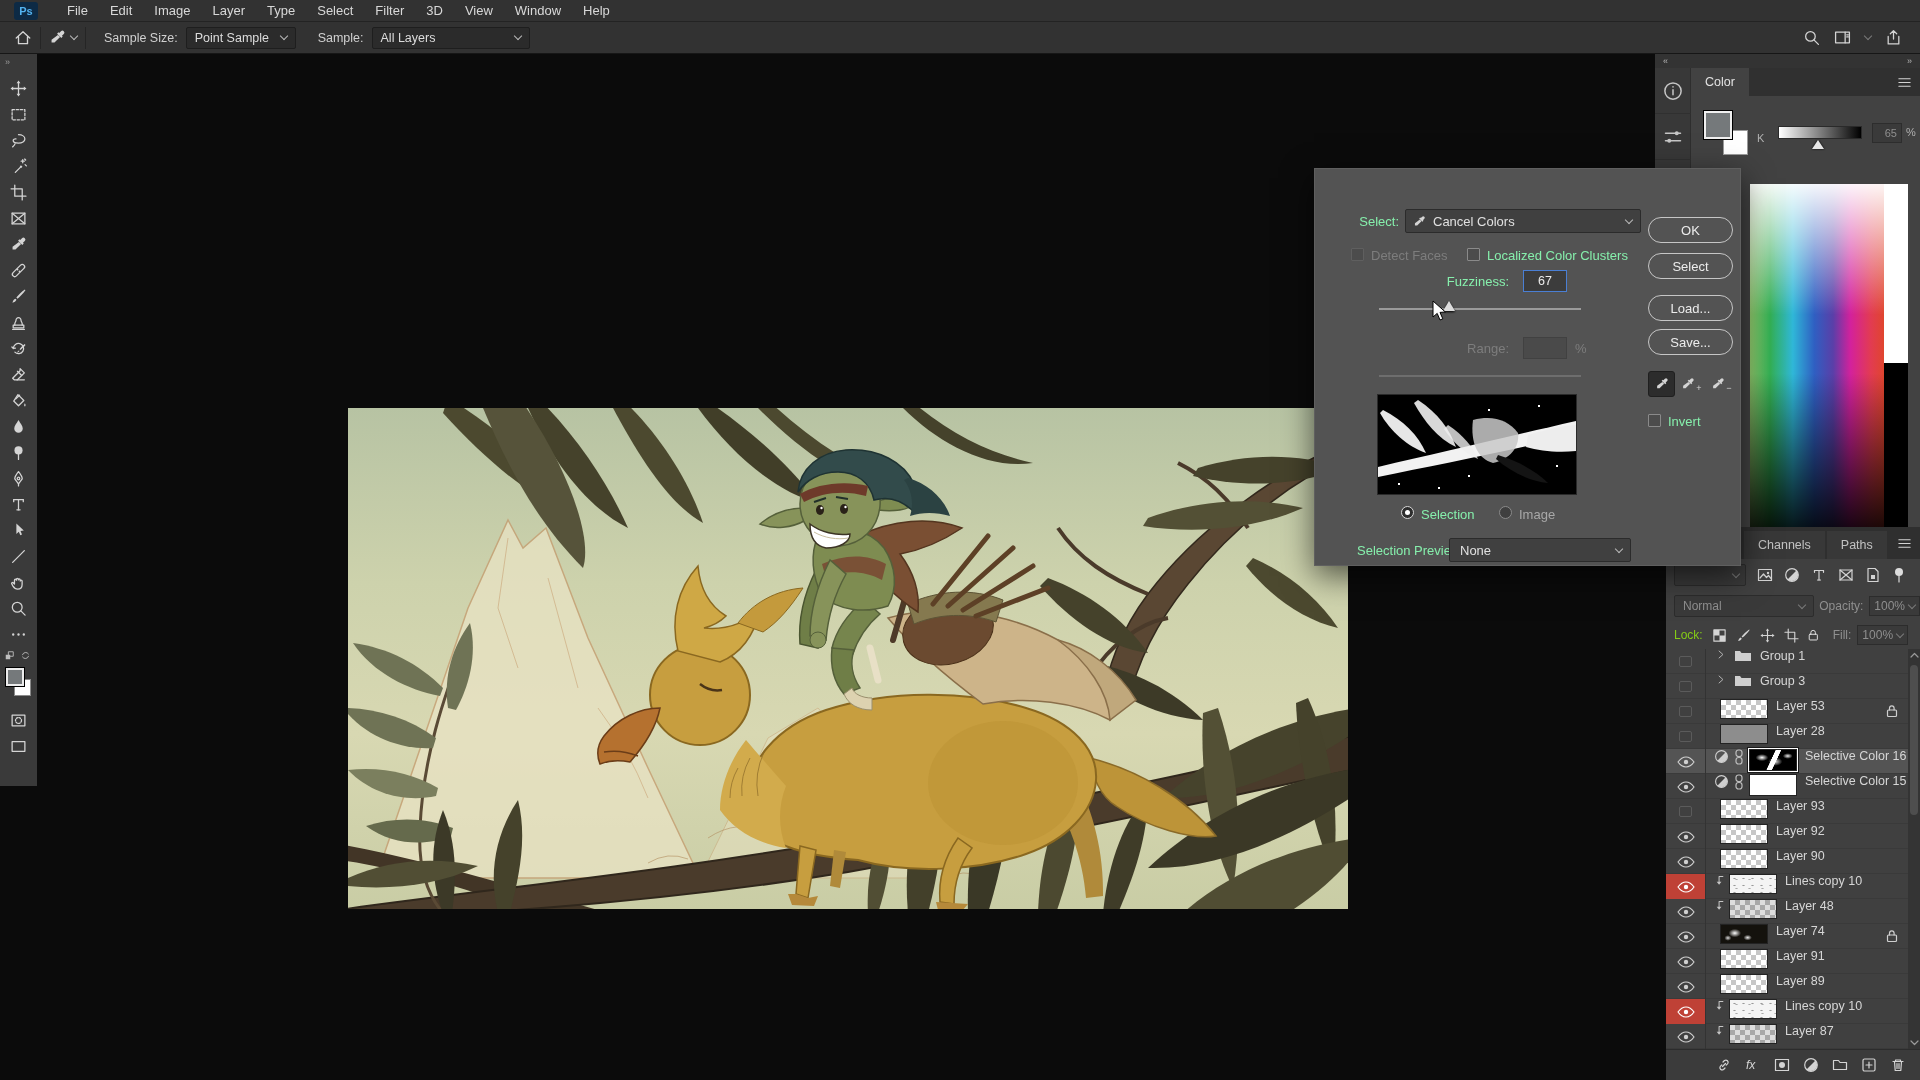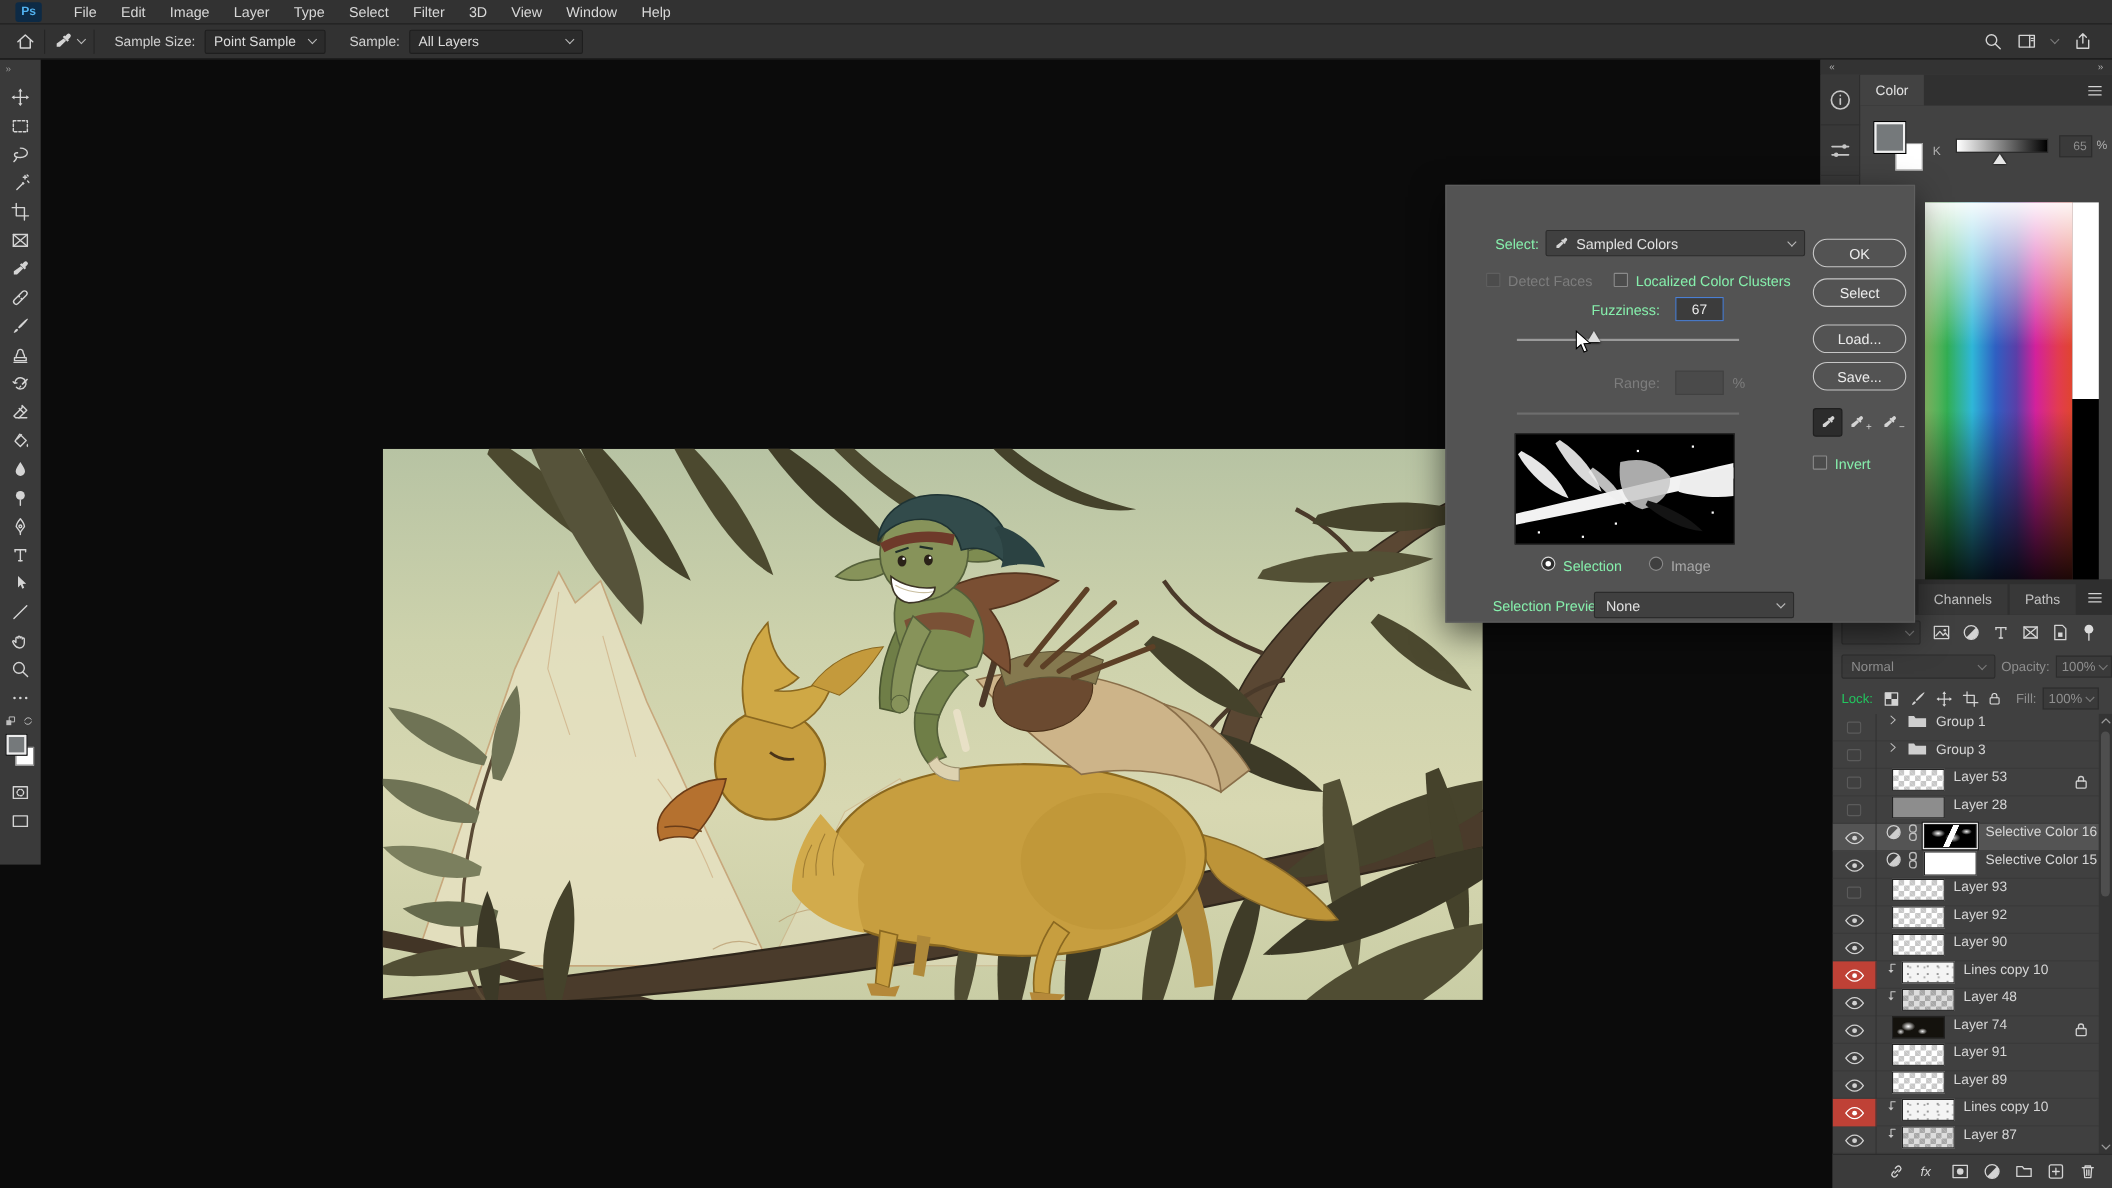--- a/index.html
+++ b/index.html
@@ -629,21 +629,21 @@
       <span>Normal</span>
         <span class="chev dim"></span>
     </div>
     <span style="margin-left:5px;">Opacity:</span>
     <div id="opacity-box">
         <span>100%</span>
         <span class="chev dim" style="margin-left:4px;"></span>
       </div>
   </div>
   <div id="ld-lock">
-    <span style="margin-left:8px;color:#22c55e;">Lock:</span>
+    <span style="margin-left:8px;color:#84cc16;">Lock:</span>
     <span class="icn lk-ic">
         <svg width="15" height="15" viewBox="0 0 16 16">
           <path class="f" d="M2 2h6v6H2zM8 8h6v6H8z"></path>
           <path d="M2 2h12v12H2z"></path>
         </svg>
       </span>
     <span class="icn lk-ic">
         <svg width="15" height="15" viewBox="0 0 16 16">
           <path class="f" d="M14 1.5C11 3.5 7.5 7 6 9l1 1c2-1.5 5.5-5 7.5-8zM5.2 10.2c-1.6.4-2.3 1.7-2.9 3.6 1.8-.4 3.2-1.1 3.8-2.7z"></path>
         </svg>
@@ -975,21 +975,21 @@
 
 <div class="abs" id="dialog">
   <div class="dlbl" style="left:20px;top:45px;width:64px;text-align:right;">Select:</div>
   <div class="dlg-dd" style="left:90px;top:40px;width:236px;">
     <span class="icn" style="margin-left:7px;">
         <svg width="13" height="13" viewBox="0 0 16 16">
           <path class="f" d="M13.9 2.1a1.8 1.8 0 0 0-2.6 0L9.6 3.8l-.7-.7-1.3 1.3 4 4 1.3-1.3-.7-.7 1.7-1.7a1.8 1.8 0 0 0 0-2.6z"></path>
           <path class="f" d="M8.4 5.6l2 2-5.2 5.2H2.4v-2.8z"></path>
         </svg>
       </span>
-    <span style="margin-left:7px;">Sampled Colors</span>
+    <span style="margin-left:7px;">Cancel Colors</span>
       <span class="chev"></span>
   </div>
   <span class="cb dis" style="position:absolute;left:36px;top:79px;"></span>
   <div class="dlbl dis" style="left:56px;top:79px;">Detect Faces</div>
   <span class="cb" style="position:absolute;left:152px;top:79px;"></span>
   <div class="dlbl" style="left:172px;top:79px;">Localized Color Clusters</div>
   <div class="dlbl" style="left:80px;top:105px;width:114px;text-align:right;">Fuzziness:</div>
   <div class="dinput" style="left:208px;top:101px;">67</div>
   <div class="dtrack" style="left:64px;top:139px;width:202px;"></div>
   <div class="dthumb" style="left:128px;top:132px;"></div>

